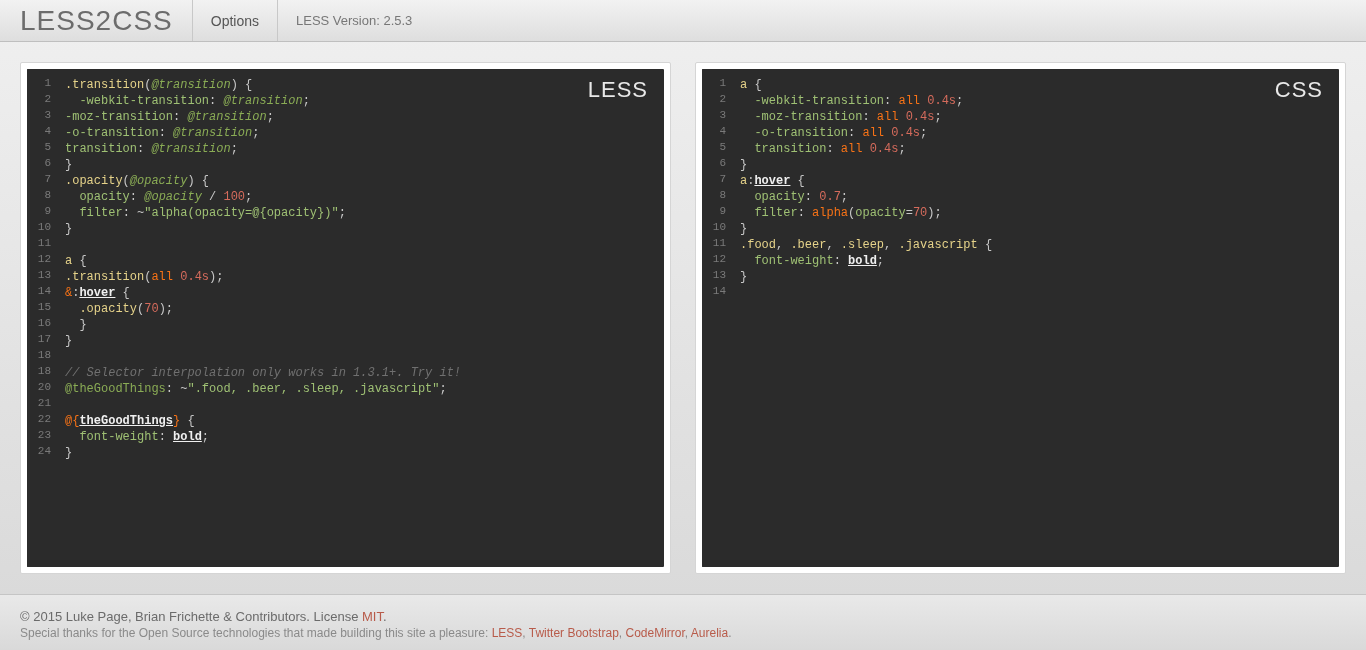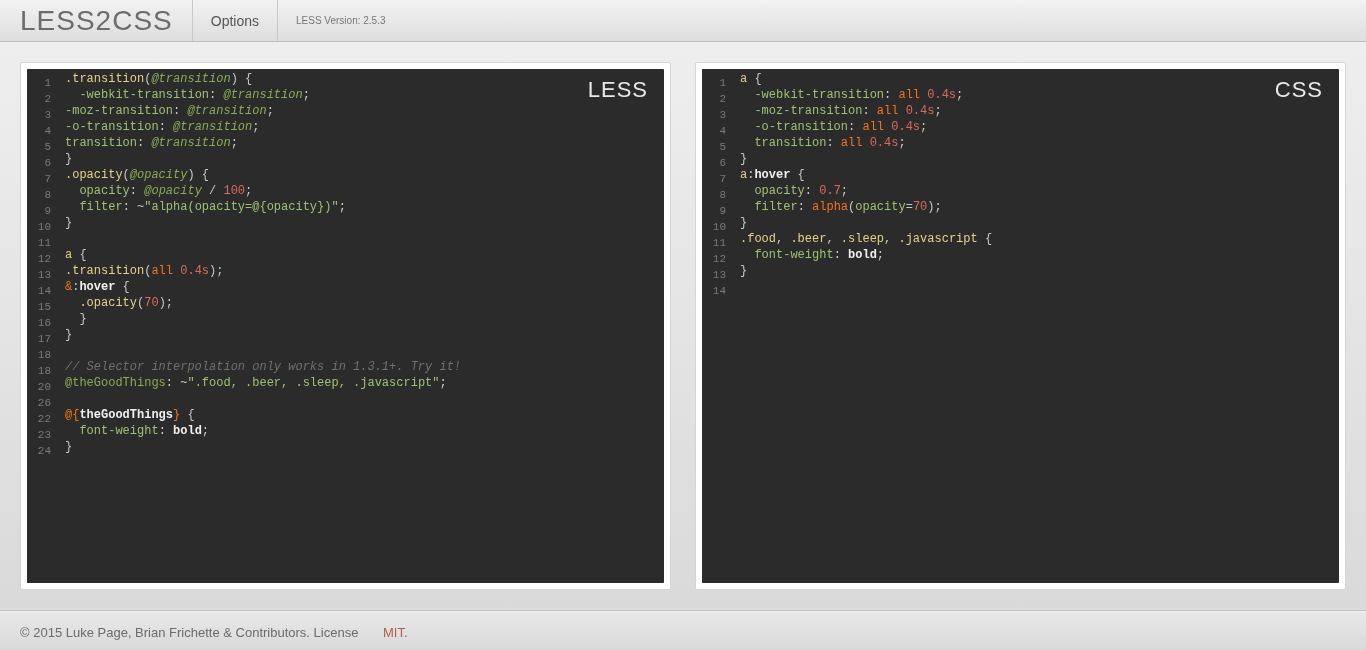--- a/index.html
+++ b/index.html
@@ -33,21 +33,21 @@
   align-items: center;
   font-size: 14px;
   color: #555;
   cursor: pointer;
   margin-left: -1px;
 }
 .nav-info {
   padding: 0 18px;
   display: flex;
   align-items: center;
-  font-size: 10px;
+  font-size: 13px;
   color: #777;
 }
 .main {
   flex: 1;
   display: flex;
   gap: 24px;
   padding: 20px;
 }
 .pane {
   flex: 1;
@@ -84,47 +84,47 @@
   color: #7a7a7a;
   text-align: right;
   padding: 6px 6px 6px 4px;
   user-select: none;
   font-size: 11px;
   line-height: 16px;
 }
 .gutter div { min-width: 20px; }
 .code {
   flex: 1;
-  padding: 2px 8px;
+  padding: 8px 8px;
   white-space: pre;
   color: #c8c8c8;
   font-size: 12px;
   line-height: 16px;
 }
 .code .l { height: 16px; }
 .footer {
   background: linear-gradient(to bottom, #e9e9e9, #d9d9d9);
   border-top: 1px solid #c5c5c5;
   padding: 14px 20px 10px 20px;
   font-size: 13px;
   color: #6b6b6b;
 }
-.footer a { color: #b85b4a; text-decoration: none; cursor: pointer; margin-left: 21px; }
+.footer a { color: #b85b4a; text-decoration: none; cursor: pointer; }
 .footer .line2 { font-size: 12px; color: #8a8a8a; margin-top: 2px; }
 
 
 .cm-sel   { color: #e6d38a; }
 .cm-param { color: #8aac55; font-style: italic; }
 .cm-prop  { color: #9fc174; }
 .cm-kw    { color: #f97316; }
 .cm-num   { color: #d56b5c; }
 .cm-txt   { color: #c8c8c8; }
 .cm-str   { color: #9fc174; }
 .cm-punct { color: #c8c8c8; }
-.cm-white { color: #f0f0f0; font-weight: bold; }
+.cm-white { color: #f0f0f0; font-weight: bold; text-decoration: underline; }
 .cm-comm  { color: #707070; font-style: italic; }
 .cm-var   { color: #8aac55; text-align: center; }
 </style>
 </head>
 <body>
 
 <div class="navbar">
   <div class="brand">LESS2CSS</div>
   <div class="nav-item">Options</div>
   <div class="nav-info">LESS Version: 2.5.3</div>
@@ -148,21 +148,21 @@
           <div>11</div>
           <div>12</div>
           <div>13</div>
           <div>14</div>
           <div>15</div>
           <div>16</div>
           <div>17</div>
           <div>18</div>
           <div>18</div>
           <div>20</div>
-          <div>26</div>
+          <div>21</div>
           <div>22</div>
           <div>23</div>
           <div>24</div>
         </div>
       <div class="code" id="less-code"><div class="l"><span class="cm-sel">.transition</span><span class="cm-txt">(</span><span class="cm-param">@transition</span><span class="cm-txt">)</span><span class="cm-punct"> {</span></div><div class="l"><span class="cm-txt">  </span><span class="cm-prop">-webkit-transition</span><span class="cm-txt">: </span><span class="cm-param">@transition</span><span class="cm-txt">;</span></div><div class="l"><span class="cm-prop">-moz-transition</span><span class="cm-txt">: </span><span class="cm-param">@transition</span><span class="cm-txt">;</span></div><div class="l"><span class="cm-prop">-o-transition</span><span class="cm-txt">: </span><span class="cm-param">@transition</span><span class="cm-txt">;</span></div><div class="l"><span class="cm-prop">transition</span><span class="cm-txt">: </span><span class="cm-param">@transition</span><span class="cm-txt">;</span></div><div class="l"><span class="cm-punct">}</span></div><div class="l"><span class="cm-sel">.opacity</span><span class="cm-txt">(</span><span class="cm-param">@opacity</span><span class="cm-txt">)</span><span class="cm-punct"> {</span></div><div class="l"><span class="cm-txt">  </span><span class="cm-prop">opacity</span><span class="cm-txt">: </span><span class="cm-param">@opacity</span><span class="cm-txt"> / </span><span class="cm-num">100</span><span class="cm-txt">;</span></div><div class="l"><span class="cm-txt">  </span><span class="cm-prop">filter</span><span class="cm-txt">: ~</span><span class="cm-str">"alpha(opacity=@{opacity})"</span><span class="cm-txt">;</span></div><div class="l"><span class="cm-punct">}</span></div><div class="l">&nbsp;</div><div class="l"><span class="cm-sel">a</span><span class="cm-punct"> {</span></div><div class="l"><span class="cm-sel">.transition</span><span class="cm-txt">(</span><span class="cm-kw">all</span><span class="cm-txt"> </span><span class="cm-num">0.4s</span><span class="cm-txt">);</span></div><div class="l"><span class="cm-kw">&amp;</span><span class="cm-txt">:</span><span class="cm-white">hover</span><span class="cm-punct"> {</span></div><div class="l"><span class="cm-txt">  </span><span class="cm-sel">.opacity</span><span class="cm-txt">(</span><span class="cm-num">70</span><span class="cm-txt">);</span></div><div class="l"><span class="cm-txt">  </span><span class="cm-punct">}</span></div><div class="l"><span class="cm-punct">}</span></div><div class="l">&nbsp;</div><div class="l"><span class="cm-comm">// Selector interpolation only works in 1.3.1+. Try it!</span></div><div class="l"><span class="cm-var">@theGoodThings</span><span class="cm-txt">: ~</span><span class="cm-str">".food, .beer, .sleep, .javascript"</span><span class="cm-txt">;</span></div><div class="l">&nbsp;</div><div class="l"><span class="cm-kw">@{</span><span class="cm-white">theGoodThings</span><span class="cm-kw">}</span><span class="cm-punct"> {</span></div><div class="l"><span class="cm-txt">  </span><span class="cm-prop">font-weight</span><span class="cm-txt">: </span><span class="cm-white">bold</span><span class="cm-txt">;</span></div><div class="l"><span class="cm-punct">}</span></div></div>
     </div>
   </div>
   <div class="pane">
     <div class="pane-title">CSS</div>
     <div class="editor">
@@ -184,13 +184,16 @@
         </div>
       <div class="code" id="css-code"><div class="l"><span class="cm-sel">a</span><span class="cm-punct"> {</span></div><div class="l"><span class="cm-txt">  </span><span class="cm-prop">-webkit-transition</span><span class="cm-txt">: </span><span class="cm-kw">all</span><span class="cm-txt"> </span><span class="cm-num">0.4s</span><span class="cm-txt">;</span></div><div class="l"><span class="cm-txt">  </span><span class="cm-prop">-moz-transition</span><span class="cm-txt">: </span><span class="cm-kw">all</span><span class="cm-txt"> </span><span class="cm-num">0.4s</span><span class="cm-txt">;</span></div><div class="l"><span class="cm-txt">  </span><span class="cm-prop">-o-transition</span><span class="cm-txt">: </span><span class="cm-kw">all</span><span class="cm-txt"> </span><span class="cm-num">0.4s</span><span class="cm-txt">;</span></div><div class="l"><span class="cm-txt">  </span><span class="cm-prop">transition</span><span class="cm-txt">: </span><span class="cm-kw">all</span><span class="cm-txt"> </span><span class="cm-num">0.4s</span><span class="cm-txt">;</span></div><div class="l"><span class="cm-punct">}</span></div><div class="l"><span class="cm-sel">a</span><span class="cm-txt">:</span><span class="cm-white">hover</span><span class="cm-punct"> {</span></div><div class="l"><span class="cm-txt">  </span><span class="cm-prop">opacity</span><span class="cm-txt">: </span><span class="cm-num">0.7</span><span class="cm-txt">;</span></div><div class="l"><span class="cm-txt">  </span><span class="cm-prop">filter</span><span class="cm-txt">: </span><span class="cm-kw">alpha</span><span class="cm-txt">(</span><span class="cm-prop">opacity</span><span class="cm-txt">=</span><span class="cm-num">70</span><span class="cm-txt">);</span></div><div class="l"><span class="cm-punct">}</span></div><div class="l"><span class="cm-sel">.food</span><span class="cm-txt">, </span><span class="cm-sel">.beer</span><span class="cm-txt">, </span><span class="cm-sel">.sleep</span><span class="cm-txt">, </span><span class="cm-sel">.javascript</span><span class="cm-punct"> {</span></div><div class="l"><span class="cm-txt">  </span><span class="cm-prop">font-weight</span><span class="cm-txt">: </span><span class="cm-white">bold</span><span class="cm-txt">;</span></div><div class="l"><span class="cm-punct">}</span></div><div class="l">&nbsp;</div></div>
     </div>
   </div>
 </div>
 
 <div class="footer">
   <div>
     <span>© 2015 Luke Page, Brian Frichette &amp; Contributors. License </span><a>MIT</a><span>.</span>
   </div>
+  <div class="line2">
+    <span>Special thanks for the Open Source technologies that made building this site a pleasure: </span><span id="footer-links"><a>LESS</a>, <a>Twitter Bootstrap</a>, <a>CodeMirror</a>, <a>Aurelia</a></span><span>.</span>
+  </div>
 </div>
 
 </body></html>

